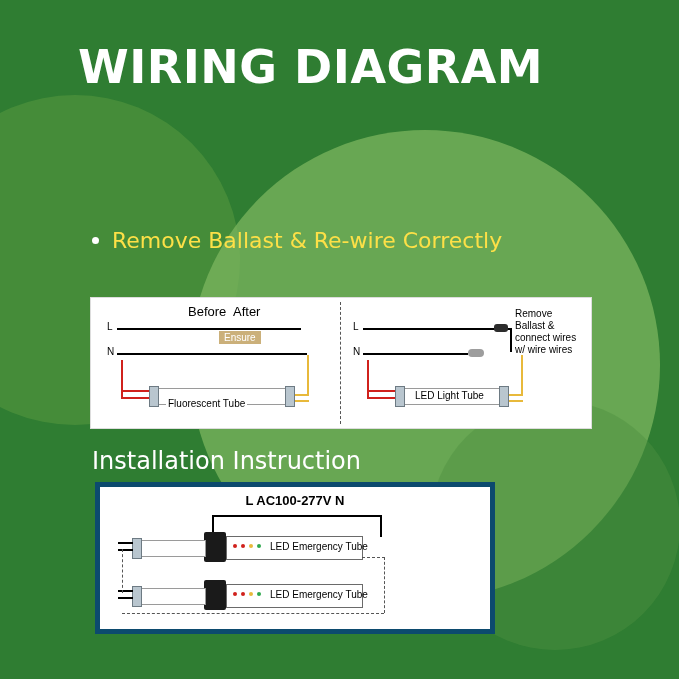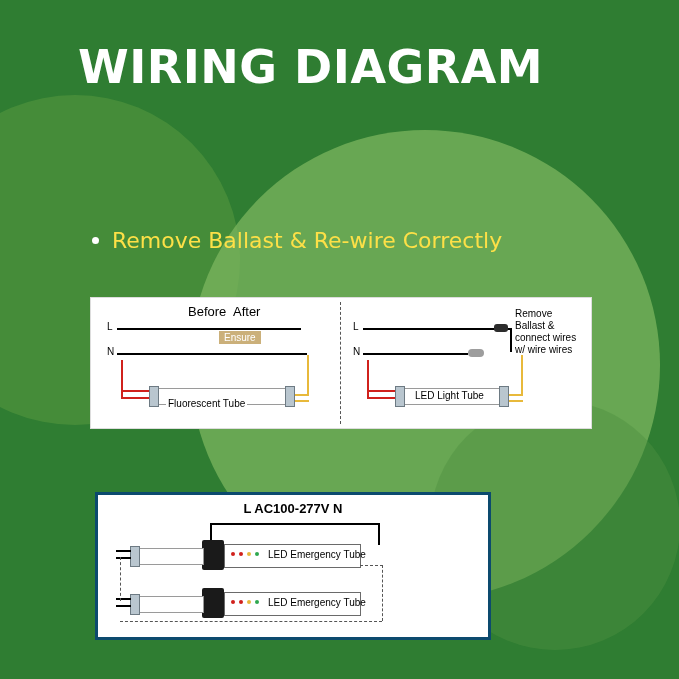--- a/index.html
+++ b/index.html
@@ -209,25 +209,25 @@
     position: absolute;
     left: 92px;
     top: 447px;
     color: #ffffff;
     font-size: 24px;
     font-family: "DejaVu Sans", sans-serif;
   }
   #install-panel {
     position: absolute;
     left: 95px;
-    top: 492px;
+    top: 482px;
     width: 390px;
     height: 142px;
     background: #ffffff;
-    border: 3px solid #0c4a6e;
+    border: 5px solid #0c4a6e;
   }
   #ac-label {
     position: absolute;
     top: 6px;
     left: 0;
     width: 390px;
     text-align: center;
     font-size: 13px;
     font-weight: bold;
     color: #000;
@@ -342,20 +342,21 @@
       <div class="tube-label" style="left:322px; top:92px;">LED Light Tube</div>
 
       <div class="note-text" style="left:424px; top:10px; width:74px;">
         <div>Remove</div>
         <div>Ballast &amp;</div>
         <div>connect wires</div>
         <div>w/ wire wires</div>
       </div>
     </div>
 
+    <div id="install-title">Installation Instruction</div>
 
     <div id="install-panel">
       <div id="ac-label">L  AC100-277V   N</div>
 
       <div class="wire wire-h" style="left:112px; top:28px; width:170px;"></div>
       <div class="wire wire-v" style="left:112px; top:28px; height:22px;"></div>
       <div class="wire wire-v" style="left:280px; top:28px; height:22px;"></div>
 
       <div class="emg-black" style="left:104px; top:45px;"></div>
       <div class="emg-driver" style="left:126px; top:49px;"></div>

